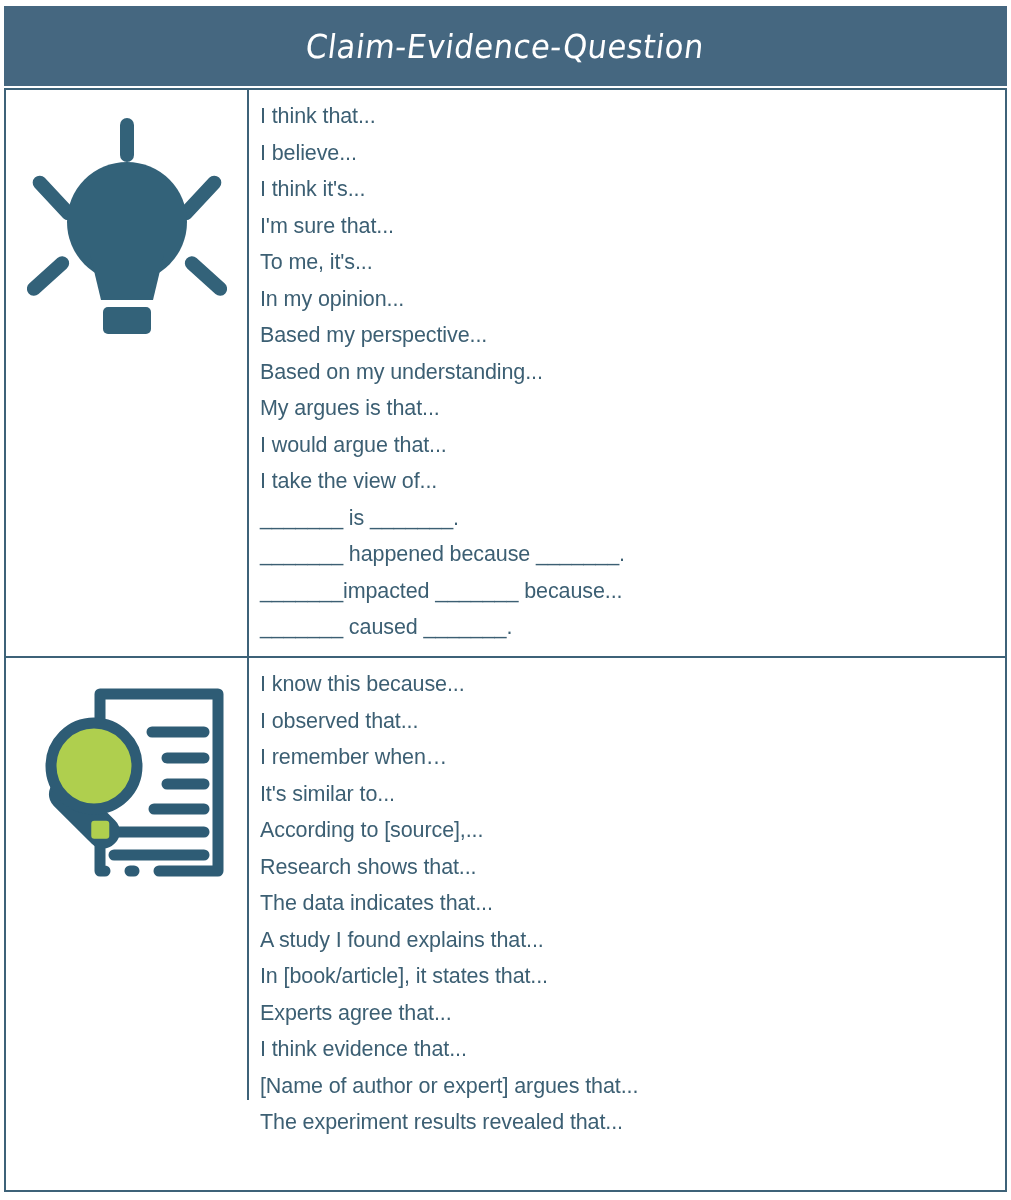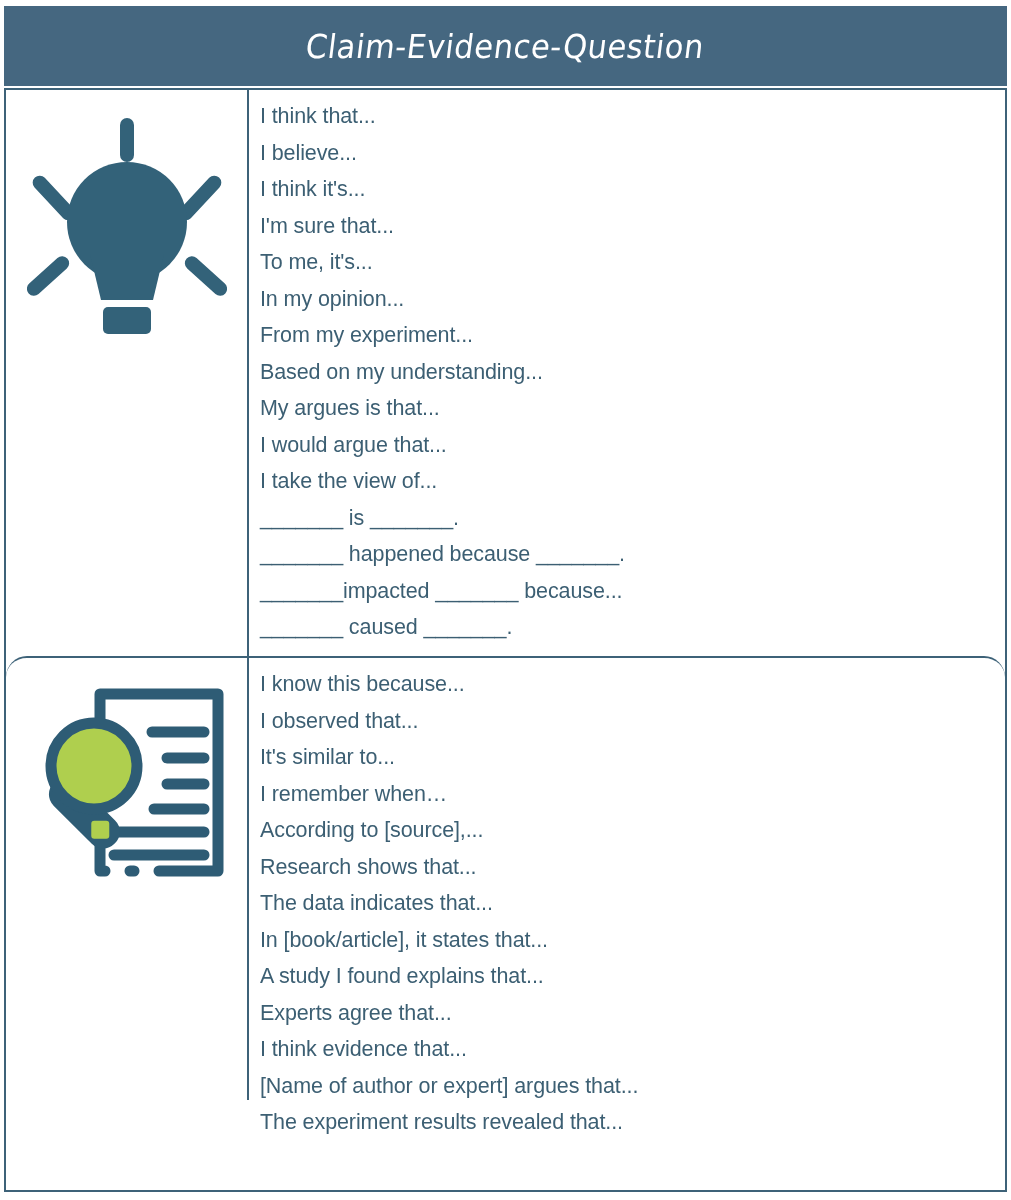--- a/index.html
+++ b/index.html
@@ -58,21 +58,20 @@
     box-sizing: border-box;
     background: #ffffff;
   }
 
   .row {
     position: absolute;
     left: 0;
     width: 100%;
     display: flex;
     box-sizing: border-box;
-    border-radius: 21px;
   }
   .row-claim   { top: 0;   height: 566px; }
   .row-evidence{ top: 566px; height: 444px; border-top: 2px solid #3d6278; }
 
   .cell-icon {
     position: relative;
     width: 243px;
     flex: 0 0 243px;
     border-right: 2px solid #3d6278;
     box-sizing: border-box;
@@ -144,21 +143,21 @@
         </div>
       </div>
 
       <div class="cell-text">
         <div class="stem">I think that...</div>
         <div class="stem">I believe...</div>
         <div class="stem">I think it's...</div>
         <div class="stem">I'm sure that...</div>
         <div class="stem">To me, it's...</div>
         <div class="stem">In my opinion...</div>
-        <div class="stem">From my experiment...</div>
+        <div class="stem">Based my perspective...</div>
         <div class="stem">Based on my understanding...</div>
         <div class="stem">My argues is that...</div>
         <div class="stem">I would argue that...</div>
         <div class="stem">I take the view of...</div>
         <div class="stem">_______ is _______.</div>
         <div class="stem">_______ happened because _______.</div>
         <div class="stem">_______impacted _______ because...</div>
         <div class="stem">_______ caused _______.</div>
       </div>
     </div>
@@ -186,27 +185,27 @@
             </g>
 
             <circle cx="72" cy="86" r="43" fill="#afcf4e" stroke="#2e5c75" stroke-width="11"></circle>
           </svg>
         </div>
       </div>
 
       <div class="cell-text">
         <div class="stem">I know this because...</div>
         <div class="stem">I observed that...</div>
+        <div class="stem">I remember when…</div>
         <div class="stem">It's similar to...</div>
-        <div class="stem">I remember when…</div>
         <div class="stem">According to [source],...</div>
         <div class="stem">Research shows that...</div>
         <div class="stem">The data indicates that...</div>
+        <div class="stem">A study I found explains that...</div>
         <div class="stem">In [book/article], it states that...</div>
-        <div class="stem">A study I found explains that...</div>
         <div class="stem">Experts agree that...</div>
         <div class="stem">I think evidence that...</div>
         <div class="stem">[Name of author or expert] argues that...</div>
         <div class="stem">The experiment results revealed that...</div>
       </div>
     </div>
 
   </div>
 </div>
 

